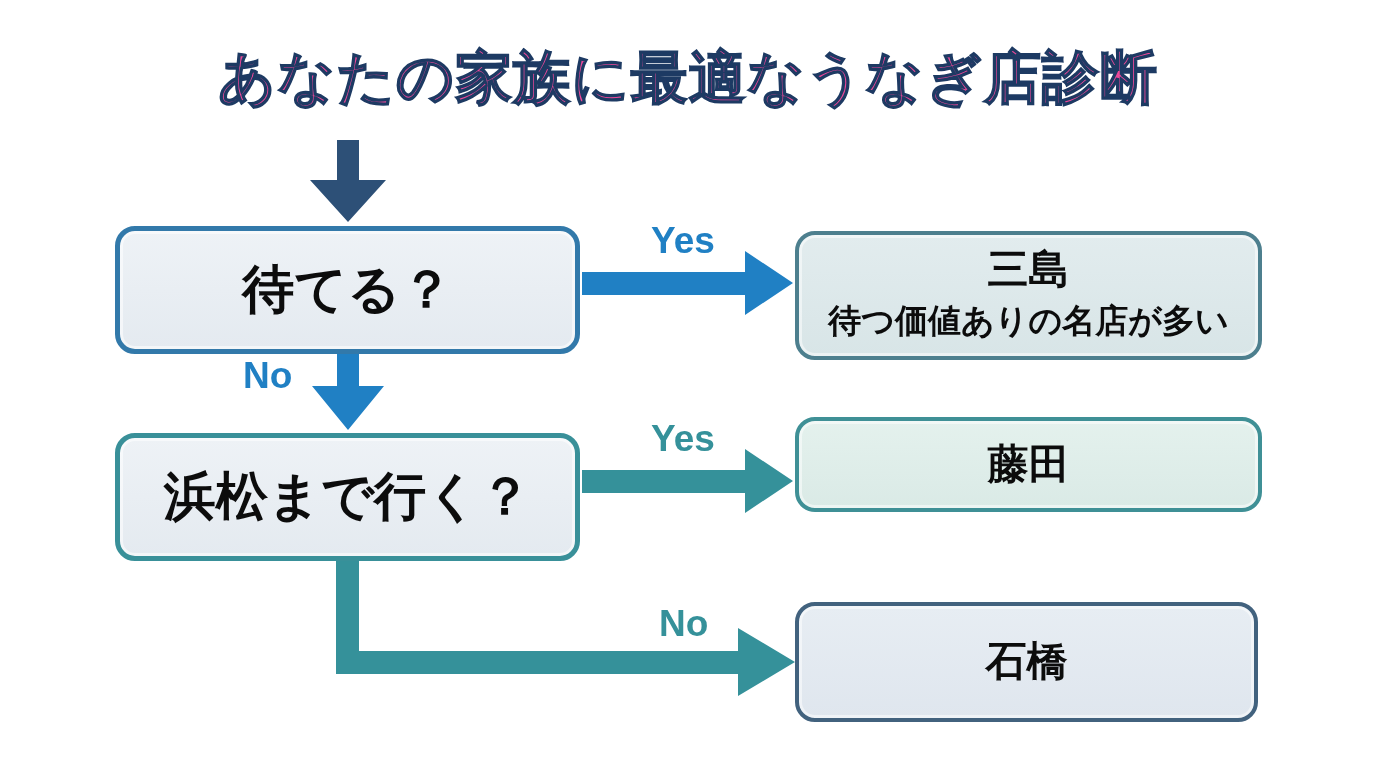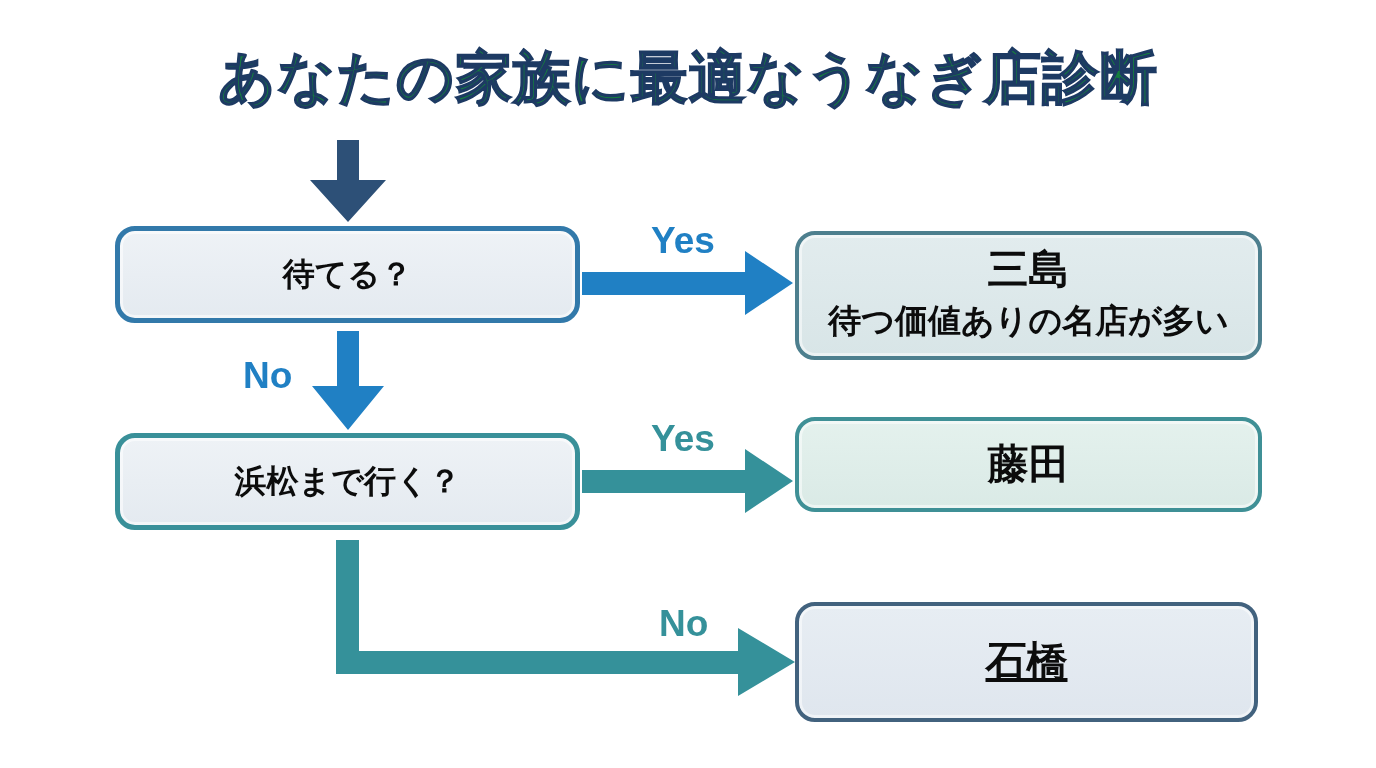--- a/index.html
+++ b/index.html
@@ -17,21 +17,21 @@
   }
   .page-title {
     position: absolute;
     left: 0;
     top: 40px;
     width: 100%;
     text-align: center;
     font-size: 57px;
     font-weight: 900;
     letter-spacing: 1px;
-    color: #15803d;
+    color: #ec4899;
     -webkit-text-stroke: 1.5px #1d3a63;
   }
   .arrow-svg {
     position: absolute;
     left: 0;
     top: 0;
     width: 1376px;
     height: 768px;
   }
   .node {
@@ -39,40 +39,40 @@
     box-sizing: border-box;
     display: flex;
     flex-direction: column;
     align-items: center;
     justify-content: center;
     border-radius: 20px;
   }
   .q-node {
     left: 115px;
     width: 465px;
-    height: 97px;
+    height: 128px;
     border: 5px solid #3279aa;
     background: linear-gradient(180deg, #eef2f6 0%, #e4eaf0 100%);
     box-shadow: inset 0 0 0 3px rgba(255,255,255,0.55);
-    font-size: 32px;
+    font-size: 52px;
     font-weight: 800;
     color: #0c0c0c;
   }
   .q1 { top: 226px; }
   .q2 { top: 433px; border-color: #399099; }
   .r-node {
     left: 795px;
     width: 467px;
     border: 4px solid #4d7f8e;
     box-shadow: inset 0 0 0 3px rgba(255,255,255,0.5);
     color: #0c0c0c;
   }
   .r1 { top: 216px; height: 129px; background: linear-gradient(180deg, #e2ecee 0%, #d8e5e7 100%); border-color: #4d7f8e; margin-top: 15px; }
   .r2 { top: 417px; height: 95px; background: linear-gradient(180deg, #e4f1ed 0%, #daeae6 100%); border-color: #3f9096; }
-  .r3 { top: 602px; height: 120px; width: 463px; background: linear-gradient(180deg, #e7edf3 0%, #dfe6ee 100%); border-color: #42627e; text-decoration: underline; }
+  .r3 { top: 602px; height: 120px; width: 463px; background: linear-gradient(180deg, #e7edf3 0%, #dfe6ee 100%); border-color: #42627e; }
   .r-name {
     font-size: 41px;
     font-weight: 900;
     line-height: 1.1;
   }
   .r-desc {
     font-size: 33px;
     font-weight: 800;
     margin-top: 6px;
   }

